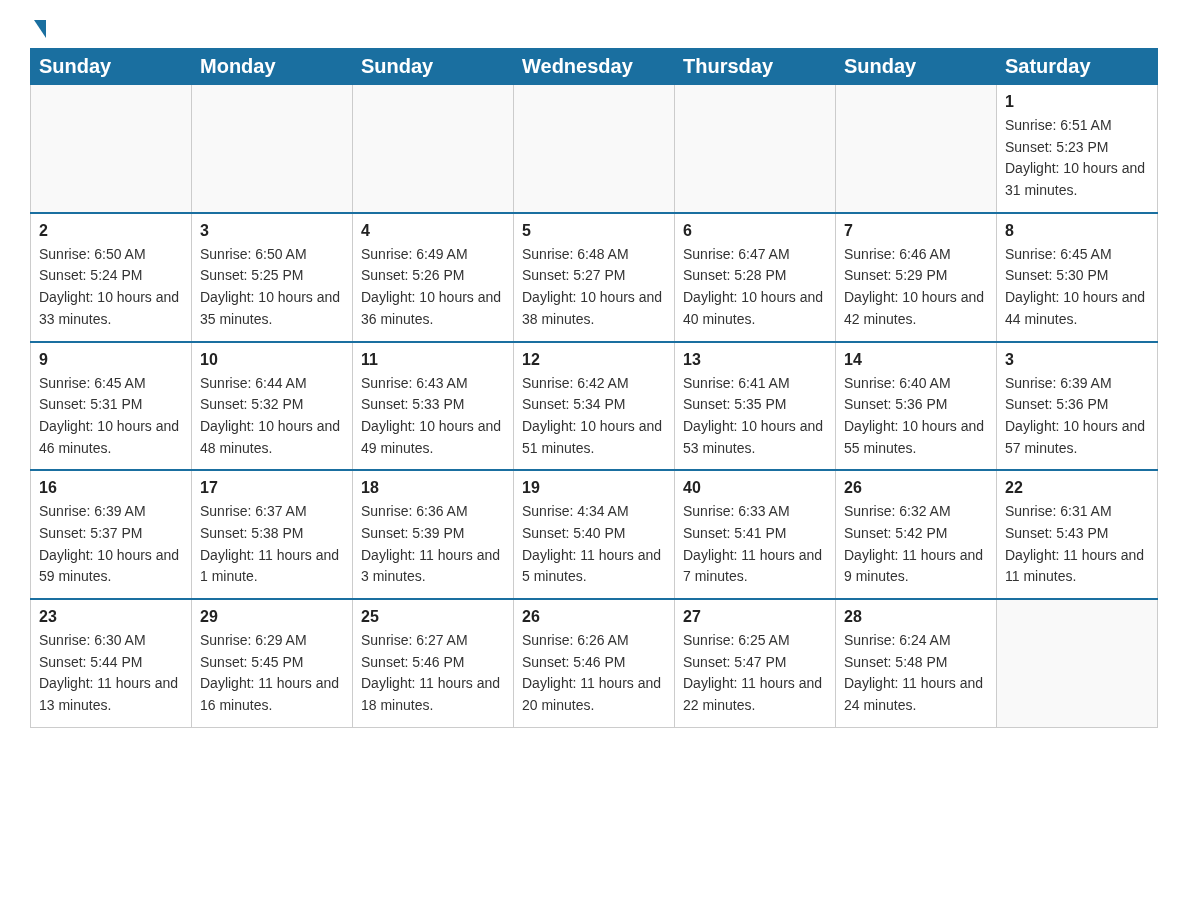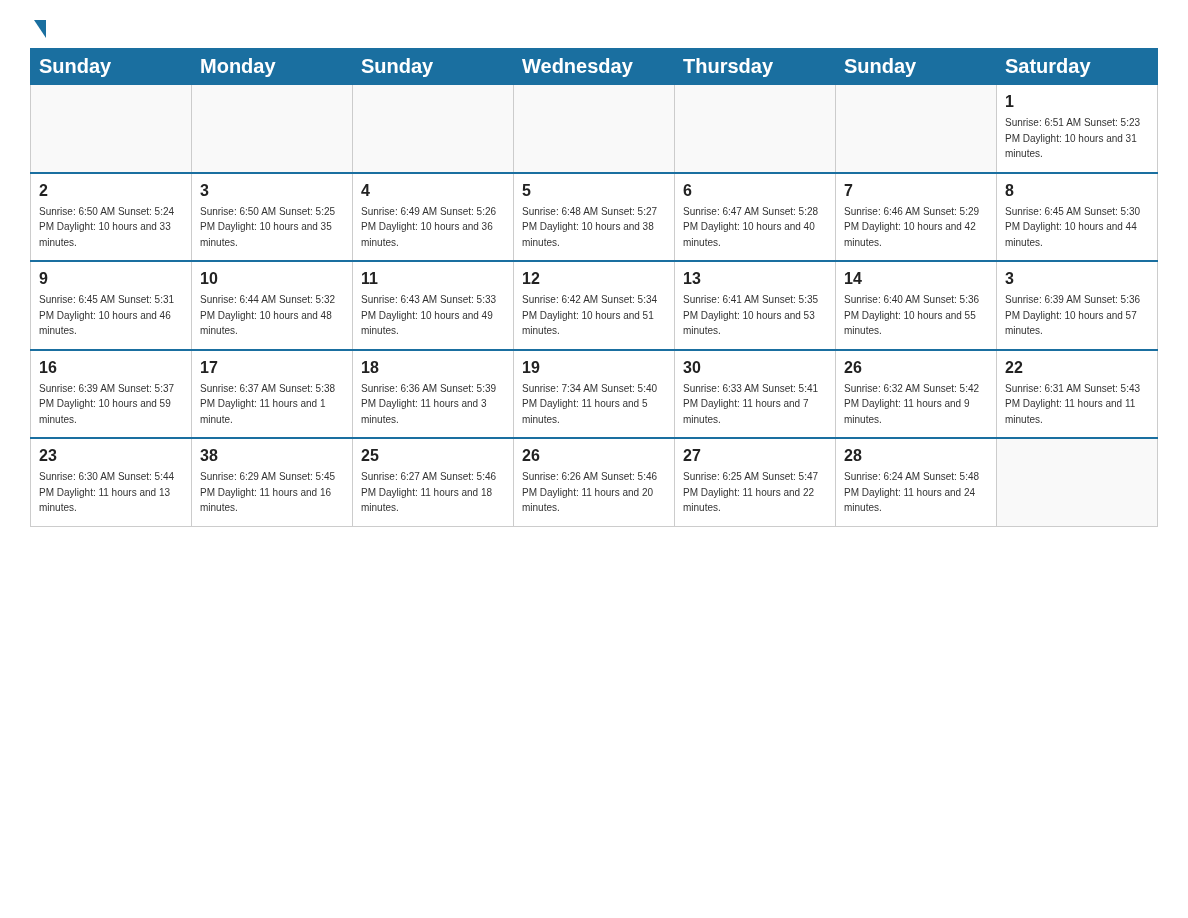--- a/index.html
+++ b/index.html
@@ -80,21 +80,21 @@
       color: #333;
     }
     .day-num {
       font-size: 16px;
       font-weight: bold;
       display: block;
       margin-bottom: 4px;
       color: #222;
     }
     .day-info {
-      font-size: 10px;
+      font-size: 14px;
       line-height: 1.55;
       color: #333;
     }
     .empty-cell {
       background: #f9f9f9;
     }
     .row-divider {
       border-top: 2px solid #1a6fa0;
     }
   </style>
@@ -262,27 +262,27 @@
         </td>
         <td>
           <span class="day-num">18</span>
           <div class="day-info">Sunrise: 6:36 AM
 Sunset: 5:39 PM
 Daylight: 11 hours
 and 3 minutes.</div>
         </td>
         <td>
           <span class="day-num">19</span>
-          <div class="day-info">Sunrise: 7:34 AM
+          <div class="day-info">Sunrise: 4:34 AM
 Sunset: 5:40 PM
 Daylight: 11 hours
 and 5 minutes.</div>
         </td>
         <td>
-          <span class="day-num">30</span>
+          <span class="day-num">40</span>
           <div class="day-info">Sunrise: 6:33 AM
 Sunset: 5:41 PM
 Daylight: 11 hours
 and 7 minutes.</div>
         </td>
         <td>
           <span class="day-num">26</span>
           <div class="day-info">Sunrise: 6:32 AM
 Sunset: 5:42 PM
 Daylight: 11 hours
@@ -298,21 +298,21 @@
       </tr>
       <tr class="row-divider">
         <td>
           <span class="day-num">23</span>
           <div class="day-info">Sunrise: 6:30 AM
 Sunset: 5:44 PM
 Daylight: 11 hours
 and 13 minutes.</div>
         </td>
         <td>
-          <span class="day-num">38</span>
+          <span class="day-num">29</span>
           <div class="day-info">Sunrise: 6:29 AM
 Sunset: 5:45 PM
 Daylight: 11 hours
 and 16 minutes.</div>
         </td>
         <td>
           <span class="day-num">25</span>
           <div class="day-info">Sunrise: 6:27 AM
 Sunset: 5:46 PM
 Daylight: 11 hours

